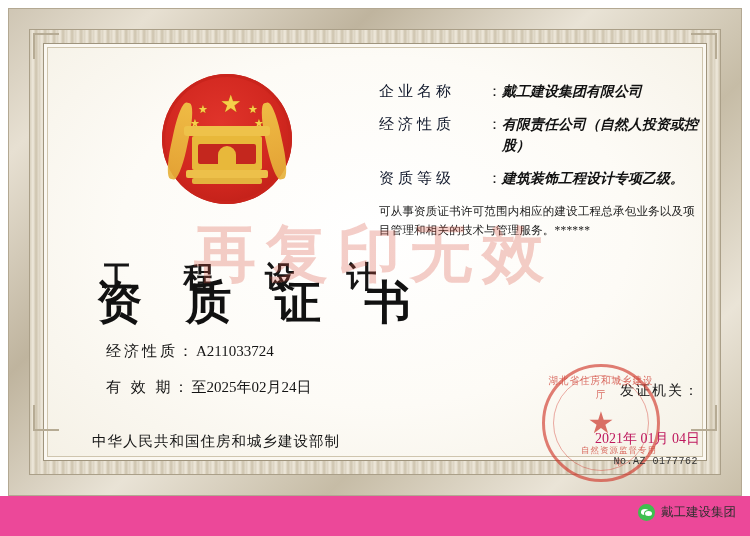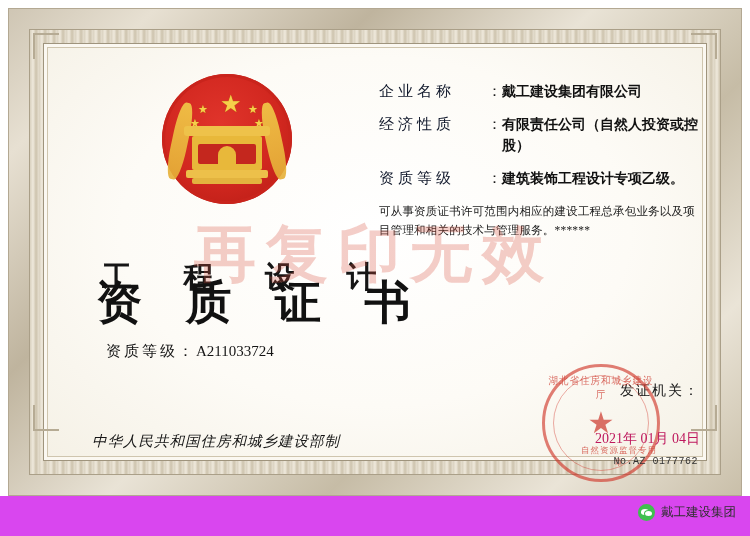--- a/index.html
+++ b/index.html
@@ -157,20 +157,21 @@
     flex: 0 0 10px;
     font-size: 15px;
     color: #1b1b1b;
   }
   .info-value {
     flex: 1;
     font-size: 14px;
     color: #111;
     line-height: 1.45;
     font-family: "Liberation Serif", serif;
+    font-style: italic;
   }
   .info-value.bold { font-weight: bold; }
   .info-note {
     margin-top: 4px;
     font-size: 11.5px;
     color: #1a1a1a;
     line-height: 1.6;
     letter-spacing: 0.2px;
   }
 
@@ -219,21 +220,20 @@
   .field-valid   { left: 62px; top: 334px; }
   .field-key { letter-spacing: 3px; }
   .field-val { font-family: "Liberation Serif", serif; }
 
   .bottom-issuer {
     position: absolute;
     left: 48px; top: 388px;
     font-size: 14.5px;
     color: #151515;
     letter-spacing: 1px;
-    font-style: italic;
   }
 
   
   .auth-line {
     position: absolute;
     right: 6px; top: 338px;
     font-size: 14px;
     color: #141414;
     letter-spacing: 2px;
   }
@@ -293,21 +293,21 @@
     font-size: 8.5px;
     letter-spacing: 1px;
     padding-left: 36px;
   }
 
   
   .footer {
     position: absolute;
     left: 0; bottom: 0;
     width: 750px; height: 40px;
-    background: #d946ef;
+    background: #ec4899;
   }
   .footer-account {
     position: absolute;
     right: 14px; top: 8px;
     display: flex;
     align-items: center;
     gap: 6px;
     font-size: 12.5px;
     color: #2f2f2f;
   }
@@ -391,21 +391,24 @@
 
       <div class="info-note">可从事资质证书许可范围内相应的建设工程总承包业务以及项目管理和相关的技术与管理服务。******</div>
     </div>
 
     <div class="title-1">工 程 设 计</div>
     <div class="title-2">资 质 证 书</div>
 
     <div class="watermark">再复印无效</div>
 
     <div class="field-row field-cert-no">
-      <span class="field-key">资质等级：</span><span class="field-val">A211033724</span>
+      <span class="field-key">经济性质：</span><span class="field-val">A211033724</span>
+    </div>
+    <div class="field-row field-valid">
+      <span class="field-key">有 效 期：</span><span class="field-val">至2025年02月24日</span>
     </div>
 
     <div class="bottom-issuer">中华人民共和国住房和城乡建设部制</div>
 
     <div class="auth-line">发证机关：</div>
 
     <div class="seal">
       <div class="seal-inner"></div>
       <div class="seal-text-top">湖北省住房和城乡建设厅</div>
       <div class="seal-star">★</div>

